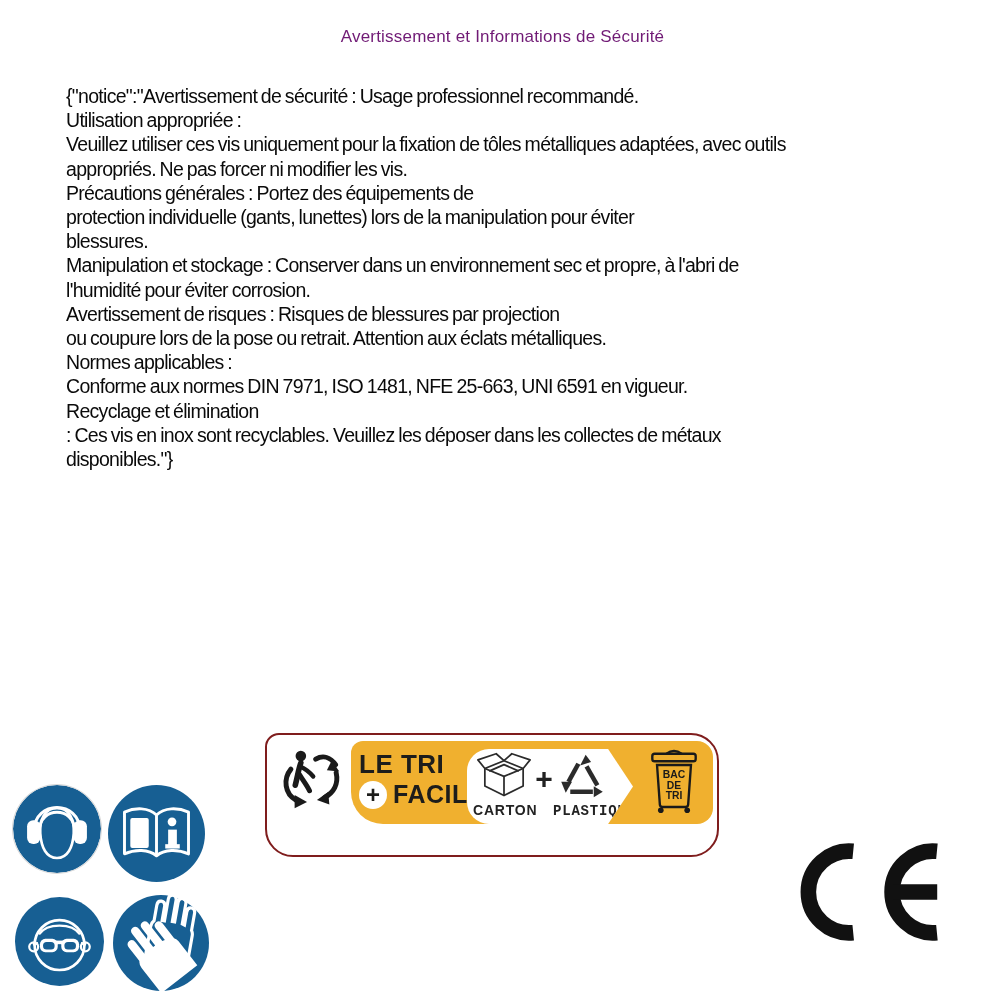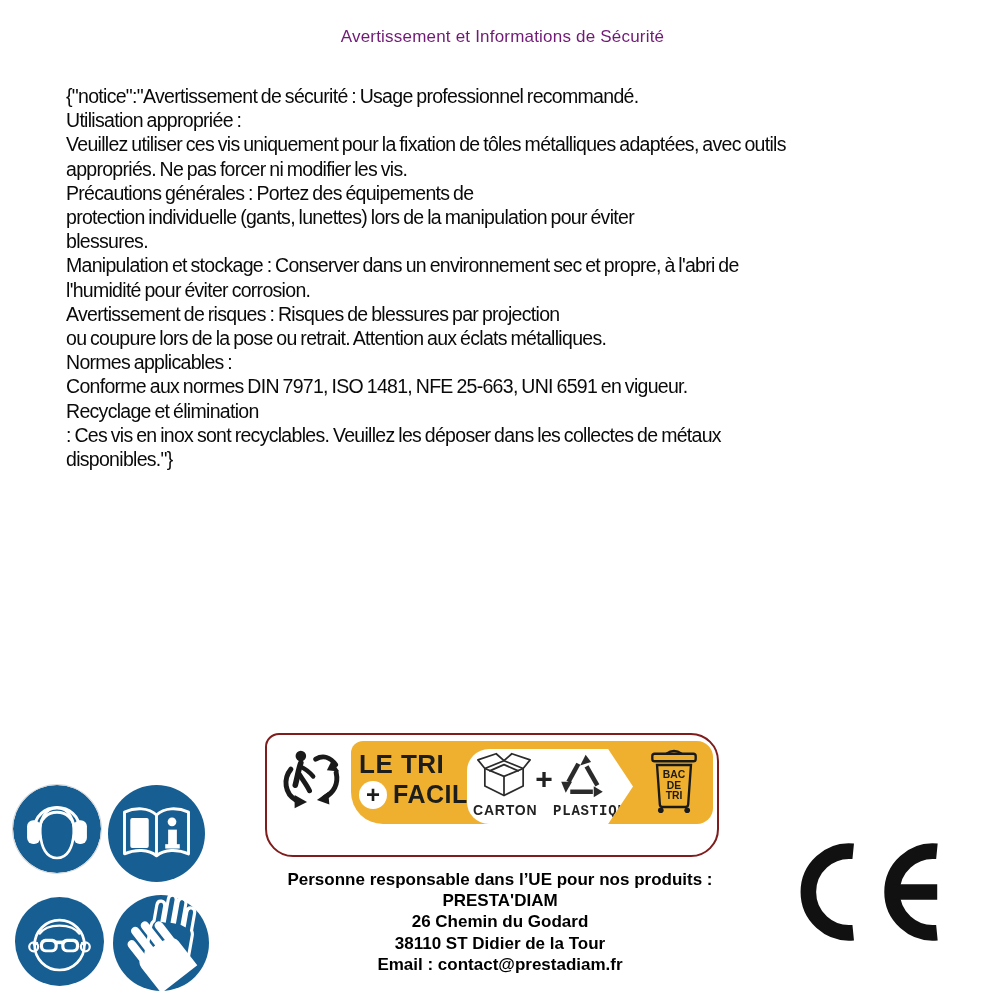--- a/index.html
+++ b/index.html
@@ -196,25 +196,20 @@
 
   <svg id="ico-glove" class="mico" viewBox="0 0 100 100">
     <defs>
       <path id="glove" d="M16 88 L16 50 Q16 45 19 42 L19 22 Q19 16 24 16 Q29 16 29 22 L29 40 L32 40 L32 12 Q32 6 37 6 Q42 6 42 12 L42 39 L45 39 L45 14 Q45 8 50 8 Q55 8 55 14 L55 40 L58 41 L58 24 Q58 18 63 18 Q68 18 68 24 L68 46 Q70 49 70 52 L70 88 Z"></path>
     </defs>
     <circle cx="50" cy="50" r="50" fill="#175F93"></circle>
     <use href="#glove" transform="translate(24,-2) rotate(10 50 50) scale(0.82)" fill="none" stroke="#fff" stroke-width="4"></use>
     <use href="#glove" transform="rotate(-38 50 50) translate(4,14) scale(0.88)" fill="#fff"></use>
   </svg>
 
-  <div id="resp">Personne responsable dans l’UE pour nos produits :
-PRESTA'DIAM
-26 Chemin du Godard
-38110 ST Didier de la Tour
-Email : contact@prestadiam.fr</div>
 
   <svg id="ce" viewBox="0 0 150 104" role="img" aria-label="CE">
     <g stroke="#111" stroke-width="16" fill="none">
       <path d="M55.7 10.2 A42 42 0 1 0 55.7 93.8"></path>
       <path d="M141.7 10.2 A42 42 0 1 0 141.7 93.8"></path>
       <path d="M97 52 L142 52"></path>
     </g>
   </svg>
 
 </div>

